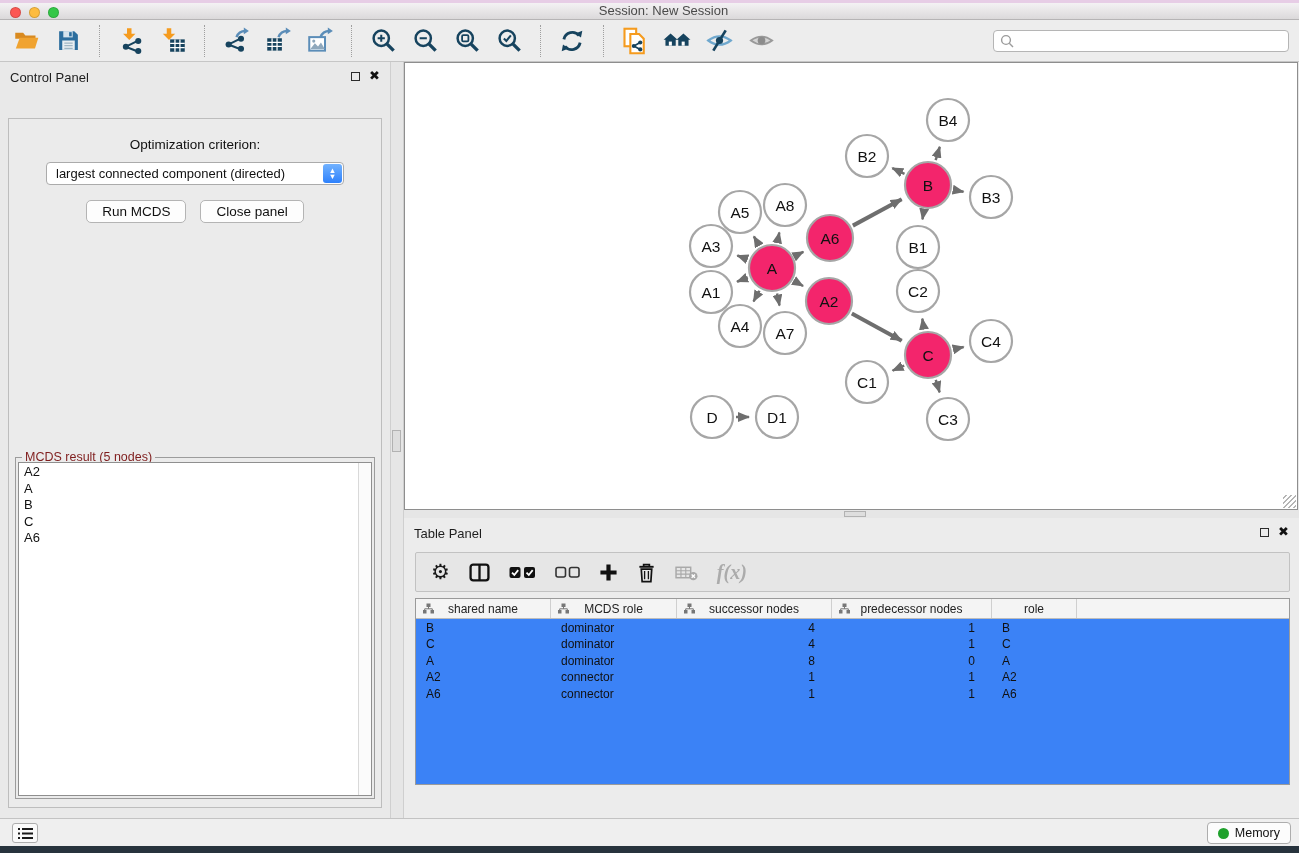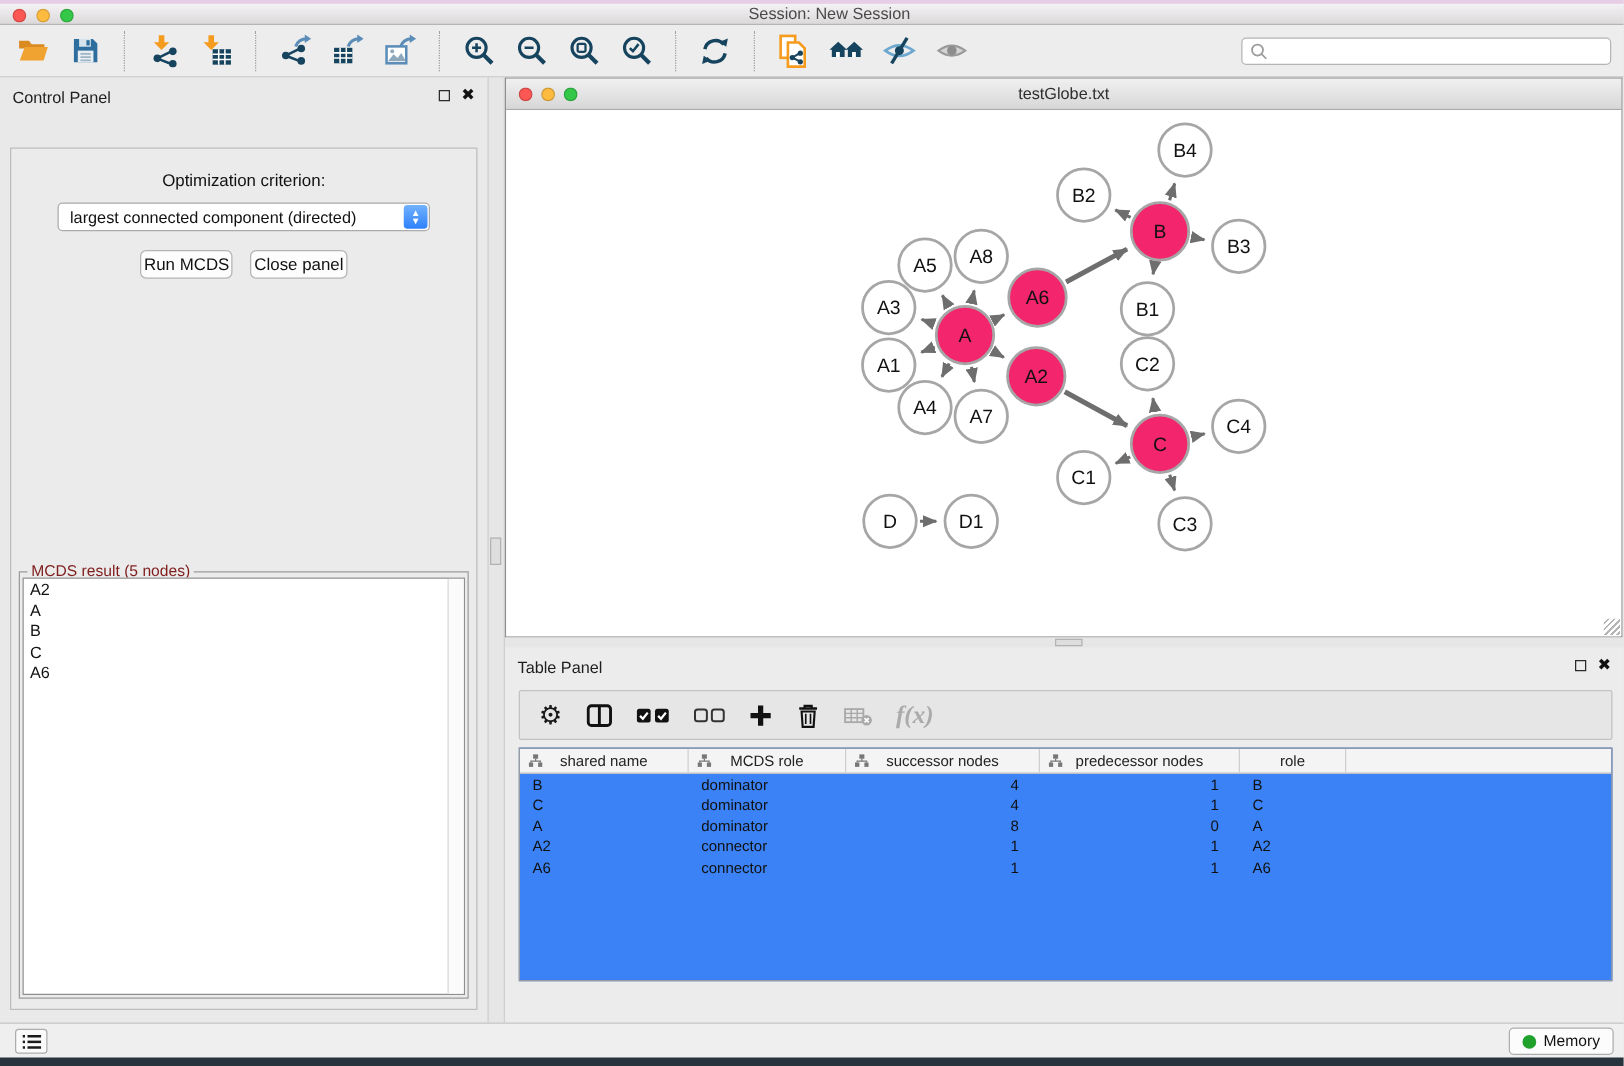--- a/index.html
+++ b/index.html
@@ -41,21 +41,21 @@
   .seg-tab.active { background:linear-gradient(#5FA9FD,#2E7FFB); border-color:#3E8BF0; color:#fff; }
 
   .cp-box { position:absolute; left:8px; right:8px; top:56px; bottom:10px; background:#EBEBEB; border:1px solid #BDBDBD; }
   .opt-label { margin-top:18px; text-align:center; font-size:13.5px; color:#111; }
   .dropdown { position:relative; margin:10px auto 0; width:298px; height:23px; background:#fff;
     border:1px solid #ABABAB; border-radius:4px; font-size:13px; line-height:21px; padding-left:9px; color:#111; }
   .dropdown-stepper { position:absolute; right:1px; top:1px; width:19px; height:19px;
     background:linear-gradient(#72B2FE,#2E81FC); border-radius:3px; color:#fff;
     display:flex; flex-direction:column; align-items:center; justify-content:center; font-size:7.5px; line-height:6px; }
   .btn-row { margin-top:15px; display:flex; justify-content:center; gap:14px; }
-  .btn { background:#FDFDFD; border:1px solid #B4B4B4; border-radius:5px; padding:3px 2px; font-size:13.5px; color:#111; }
+  .btn { background:#FDFDFD; border:1px solid #B4B4B4; border-radius:5px; padding:3px 15px; font-size:13.5px; color:#111; }
 
   .result-fieldset { position:absolute; left:6px; right:6px; top:338px; bottom:8px; border:1px solid #9C9C9C; }
   .result-legend { position:absolute; top:-8px; left:6px; background:#EBEBEB; padding:0 3px; font-size:12.5px; color:#7f1d1d; }
   .result-list { position:absolute; left:2px; right:2px; top:4px; bottom:2px; background:#fff;
     border:1px solid #8F8F8F; overflow:hidden; padding:1px 0 0 5px; }
   .scroll-strip { position:absolute; right:0; top:0; bottom:0; width:13px; border-left:1px solid #D9D9D9; background:#FBFBFB; }
   .result-item { font-size:13px; line-height:16.5px; color:#111; }
 
   
   .network-window { position:absolute; left:404px; top:62px; width:894px; height:448px;
@@ -295,28 +295,20 @@
           <div class="result-item">A6</div>
         </div>
     </div>
   </div>
 </div>
 <div class="v-splitter">
   <span class="v-handle"></span>
 </div>
 
 <div class="network-window">
-  <div class="nw-titlebar">
-    <div class="nw-traffic">
-      <span class="nw-light" style="background:#FC5753"></span>
-      <span class="nw-light" style="background:#FDBC40"></span>
-      <span class="nw-light" style="background:#34C748"></span>
-    </div>
-    <div class="nw-title">testGlobe.txt</div>
-  </div>
   <div class="nw-content">
     <svg class="graph-svg" width="892" height="422" viewBox="0 0 892 422">
         <defs>
           <marker id="arrow" markerUnits="userSpaceOnUse" markerWidth="12" markerHeight="10" refX="11" refY="5" orient="auto">
             <path d="M0,0 L12,5 L0,10 z" fill="#6E6E6E"></path>
           </marker>
         </defs>
         <line x1="354.1003876027223" y1="157.42567830476406" x2="348.89189027399135" y2="148.31080797948485" stroke="#6E6E6E" stroke-width="2.5" marker-end="url(#arrow)"></line>
         <line x1="372.2543797469246" y1="154.53646738028857" x2="374.3414371956197" y2="144.42226589815078" stroke="#6E6E6E" stroke-width="2.5" marker-end="url(#arrow)"></line>
         <line x1="342.542042673692" y1="171.17909735772497" x2="332.339338659101" y2="167.49943361475772" stroke="#6E6E6E" stroke-width="2.5" marker-end="url(#arrow)"></line>

